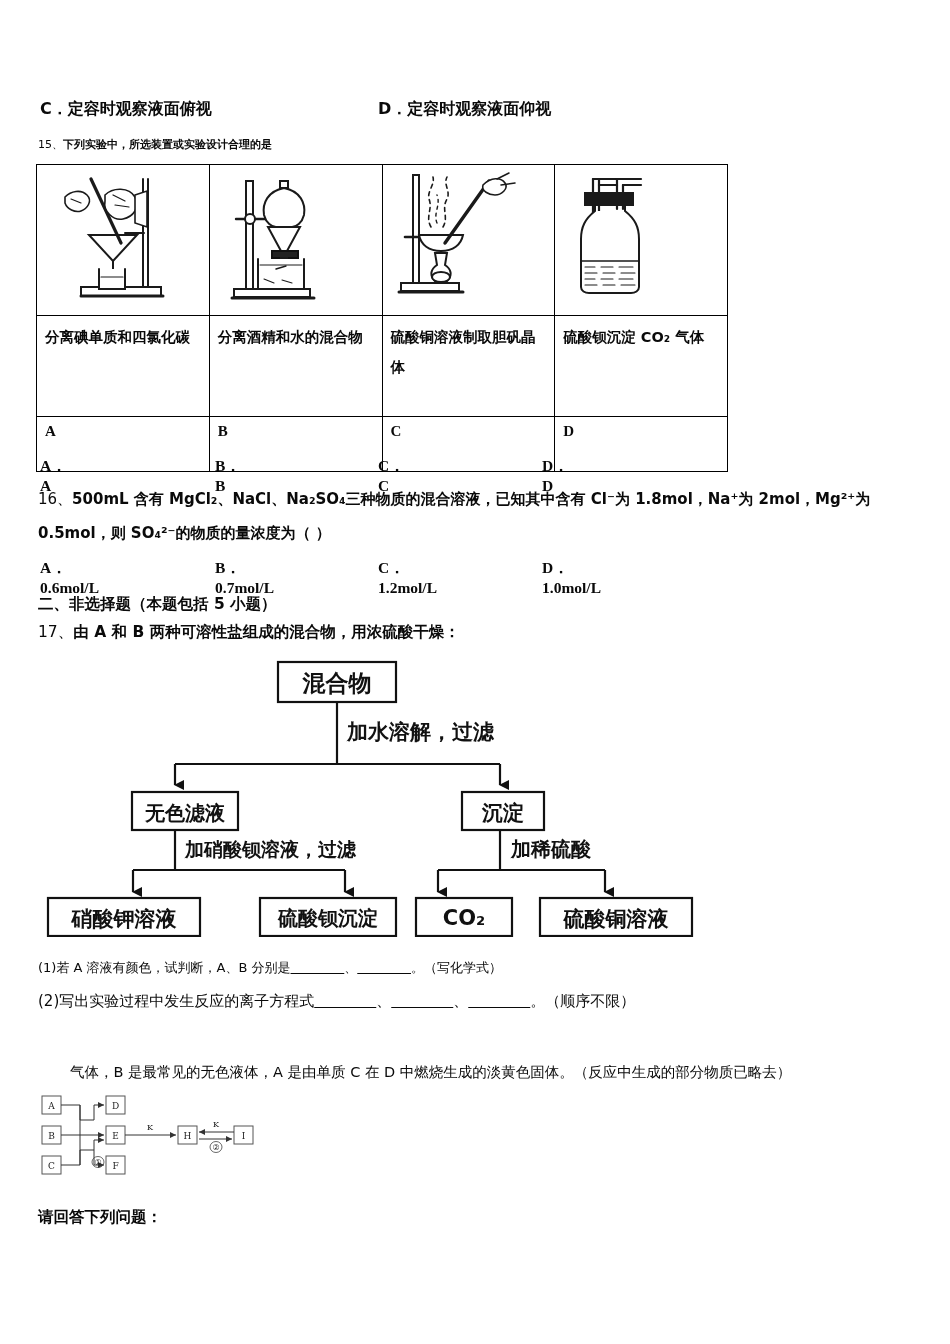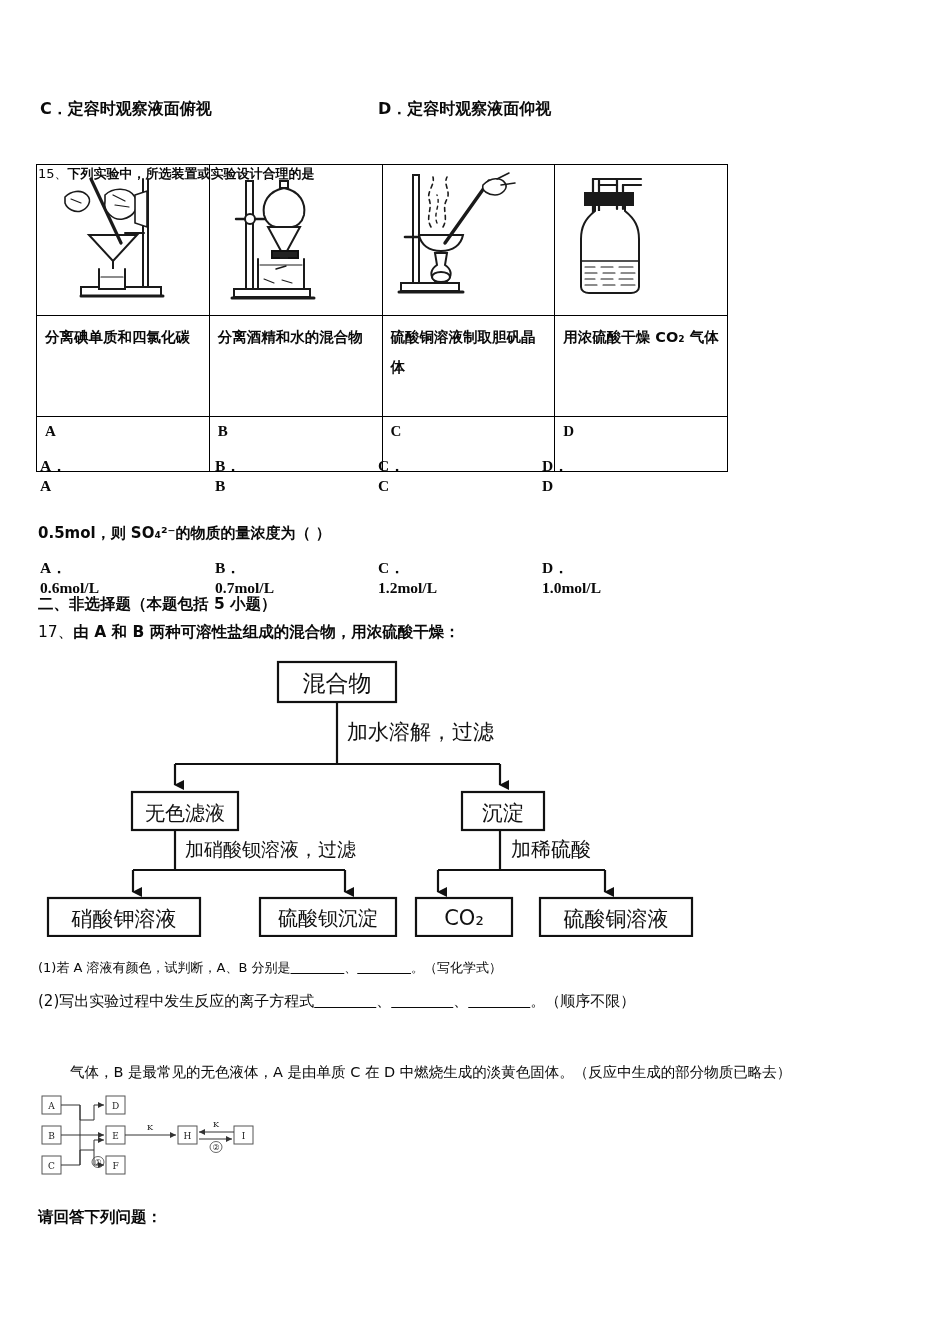--- a/index.html
+++ b/index.html
@@ -41,23 +41,22 @@
     left: 40px; top: 95px;
     width: 870px;
     font-size: 16px;
     font-weight: bold;
   }
   #line-cd .a { position: absolute; left: 0; }
   #line-cd .b { position: absolute; left: 338px; }
 
   #q15 {
     left: 38px; top: 133px;
-    font-size: 13px;
+    font-size: 11px;
     font-weight: bold;
-    margin-top: 28px;
   }
   #q15 .num { font-weight: normal; }
 
   
   #apparatus-table {
     position: absolute;
     left: 36px; top: 160px;
     width: 692px;
     border-collapse: collapse;
     table-layout: fixed;
@@ -104,21 +103,21 @@
   #opts16 .o4 { position: absolute; left: 502px; }
 
   #sect2 { left: 38px; top: 590px; font-size: 15.5px; font-weight: bold; }
   #q17 { left: 38px; top: 618px; font-size: 15.5px; font-weight: bold; }
   #q17 .num { font-weight: normal; }
 
   
   #flow17 {
     position: absolute;
     left: 20px; top: 648px;
-    width: 720px; height: 285px;
+    width: 720px; height: 285px; font-weight: bold;
   }
   #flow17 svg { display: block; }
 
   #q17a { left: 38px; top: 955px; font-size: 13px; }
   #q17b { left: 38px; top: 988px; font-size: 15px; }
   .blank { letter-spacing: 0px; text-decoration: underline; }
 
   #q18-l1 { left: 38px; top: 1026px; width: 890px; font-size: 14.5px; }
   #q18-l2 { left: 38px; top: 1059px; width: 890px; font-size: 14.5px; margin-left: 32px; }
 
@@ -277,38 +276,41 @@
             </g>
           </g>
         </svg>
         </span>
       </td>
     </tr>
     <tr>
       <td class="desc-cell cn">分离碘单质和四氯化碳</td>
       <td class="desc-cell cn">分离酒精和水的混合物</td>
       <td class="desc-cell cn">硫酸铜溶液制取胆矾晶体</td>
-      <td class="desc-cell cn">用浓硫酸干燥 CO₂ 气体</td>
+      <td class="desc-cell cn">硫酸钡沉淀 CO₂ 气体</td>
     </tr>
     <tr>
       <td class="label-cell">A</td>
       <td class="label-cell">B</td>
       <td class="label-cell">C</td>
       <td class="label-cell">D</td>
     </tr>
   </tbody>
     </table>
 
   <div class="opt-row" id="opts15">
     <span class="o1">A．A</span>
     <span class="o2">B．B</span>
     <span class="o3">C．C</span>
     <span class="o4">D．D</span>
   </div>
 
+  <div class="row cn" id="q16-l1">
+    <span class="num">16、</span><span>500mL 含有 MgCl₂、NaCl、Na₂SO₄三种物质的混合溶液，已知其中含有 Cl⁻为 1.8mol，Na⁺为 2mol，Mg²⁺为</span>
+  </div>
   <div class="row cn" id="q16-l2">0.5mol，则 SO₄²⁻的物质的量浓度为（    ）</div>
 
   <div class="opt-row" id="opts16">
     <span class="o1">A．0.6mol/L</span>
     <span class="o2">B．0.7mol/L</span>
     <span class="o3">C．1.2mol/L</span>
     <span class="o4">D．1.0mol/L</span>
   </div>
 
   <div class="row cn" id="sect2">二、非选择题（本题包括 5 小题）</div>

